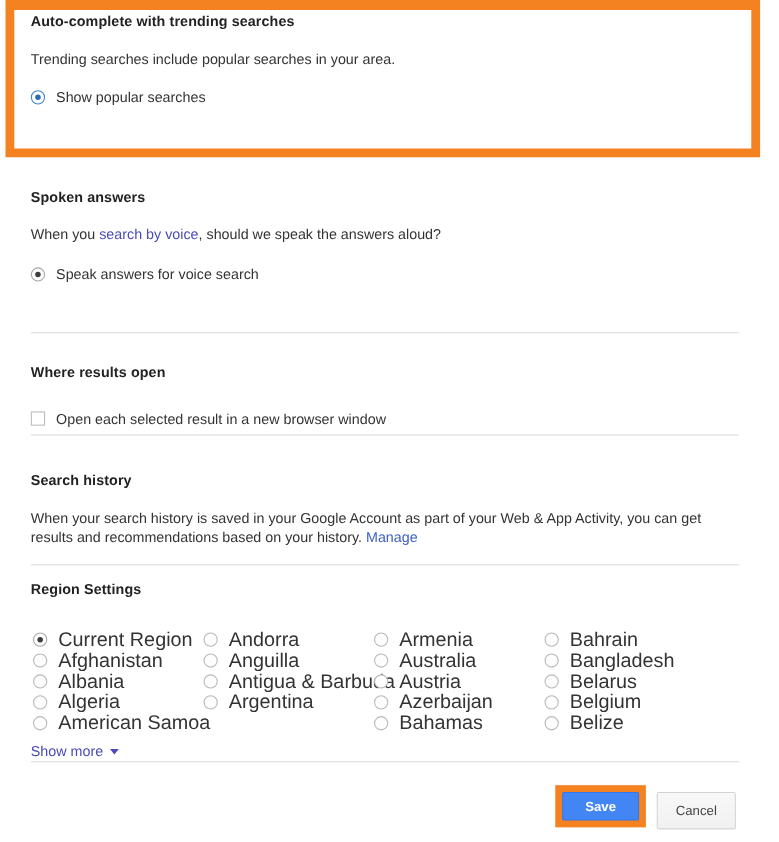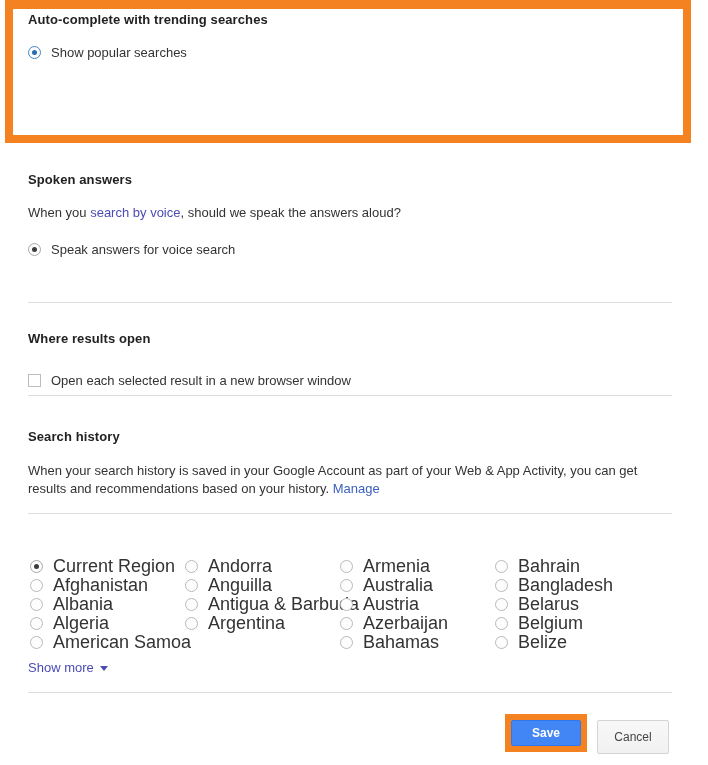--- a/index.html
+++ b/index.html
@@ -220,20 +220,21 @@
 </head>
 <body>
 
 <div class="highlight-frame"></div>
 
 <div class="content">
 
   <div class="section" style="position:absolute; left:0; top:12px; width:708px;">
     <h2 class="section-title">Auto-complete with trending searches</h2>
 
+    <p class="section-desc" style="margin-top:18px;">Trending searches include popular searches in your area.</p>
 
     <div class="opt-row" style="margin-top:16px;">
       <span class="radio sel-blue"></span>
       <span class="opt-label">Show popular searches</span>
     </div>
 
   </div>
 
   <div class="section" style="position:absolute; left:0; top:172px; width:708px;">
     <h2 class="section-title">Spoken answers</h2>
@@ -262,20 +263,21 @@
 
   <div class="section" style="position:absolute; left:0; top:429px; width:708px;">
     <h2 class="section-title">Search history</h2>
 
     <p class="section-desc" style="margin-top:18px; width:618px;"><span>When your search history is saved in your Google Account as part of your Web &amp; App Activity, you can get results and recommendations based on your history. </span><a class="blue-link" href="#">Manage</a></p>
   </div>
 
   <hr class="divider" style="position:absolute; left:28px; top:513px; width:644px;">
 
   <div class="section" style="position:absolute; left:0; top:528px; width:708px;">
+    <h2 class="section-title">Region Settings</h2>
 
     <div class="region-grid" style="margin-top:29px;">
 
       <div class="region-col" style="left:2px;">
         <div class="region-item">
           <span class="radio sel-dark"></span>
           <span class="opt-label">Current Region</span>
         </div>
         <div class="region-item">
           <span class="radio"></span>

